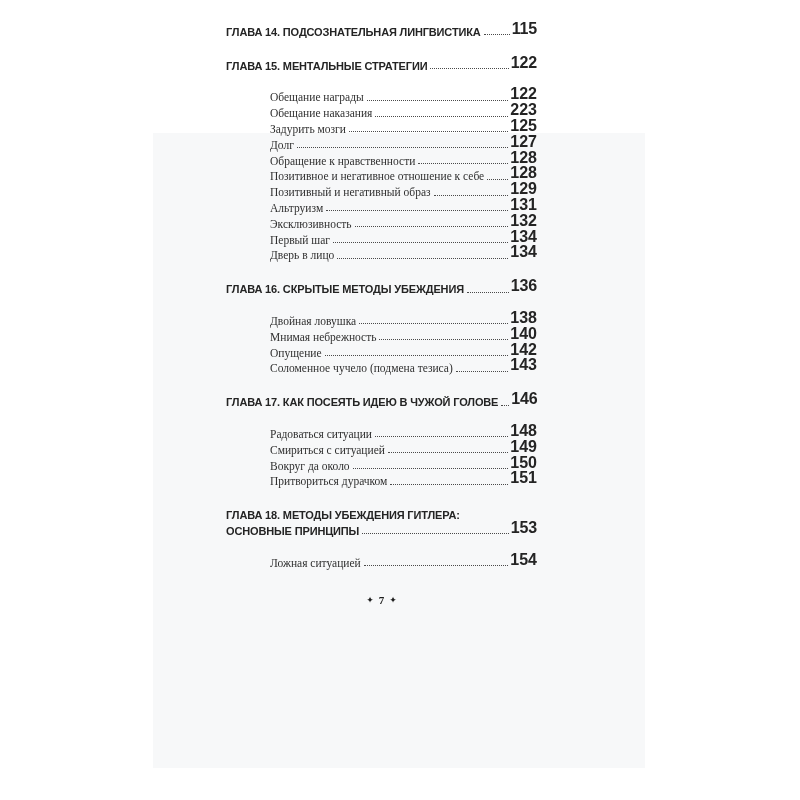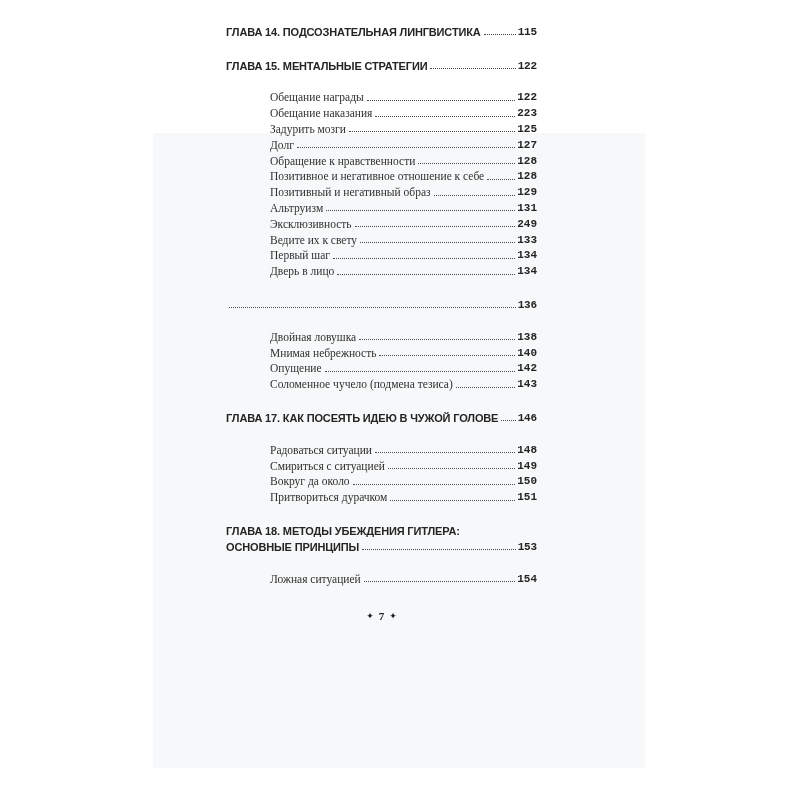--- a/index.html
+++ b/index.html
@@ -52,23 +52,23 @@
   .section + .section { margin-top: 18px; }
   .ct, .it { white-space: nowrap; flex: 0 0 auto; }
   .leader {
     flex: 1 1 8px;
     min-width: 8px;
     border-bottom: 1.6px dotted #4a4a4a;
     margin: 0 2px 2.5px 3px;
   }
   .page {
     flex: 0 0 auto;
-    font-family: Liberation Mono, monospace;
+    font-family: Liberation Sans, sans-serif;
     font-weight: 700;
-    font-size: 11px;
+    font-size: 16px;
     color: #242424;
     white-space: nowrap;
   }
   .footer {
     margin-top: 26px;
     display: flex;
     justify-content: center;
     align-items: center;
     gap: 5px;
     color: #1d1d1d;
@@ -137,40 +137,36 @@
     <span class="page">129</span>
   </div>
           <div class="row item">
     <span class="it">Альтруизм</span>
     <span class="leader"></span>
     <span class="page">131</span>
   </div>
           <div class="row item">
     <span class="it">Эксклюзивность</span>
     <span class="leader"></span>
-    <span class="page">249</span>
-  </div>
-          <div class="row item">
-    <span class="it">Ведите их к свету</span>
-    <span class="leader"></span>
-    <span class="page">133</span>
+    <span class="page">132</span>
   </div>
           <div class="row item">
     <span class="it">Первый шаг</span>
     <span class="leader"></span>
     <span class="page">134</span>
   </div>
           <div class="row item">
     <span class="it">Дверь в лицо</span>
     <span class="leader"></span>
     <span class="page">134</span>
   </div>
         </div>
         <div class="section">
           <div class="row chapter">
+    <span class="ct">ГЛАВА 16. СКРЫТЫЕ МЕТОДЫ УБЕЖДЕНИЯ</span>
     <span class="leader"></span>
     <span class="page">136</span>
   </div>
           <div class="row item">
     <span class="it">Двойная ловушка</span>
     <span class="leader"></span>
     <span class="page">138</span>
   </div>
           <div class="row item">
     <span class="it">Мнимая небрежность</span>

